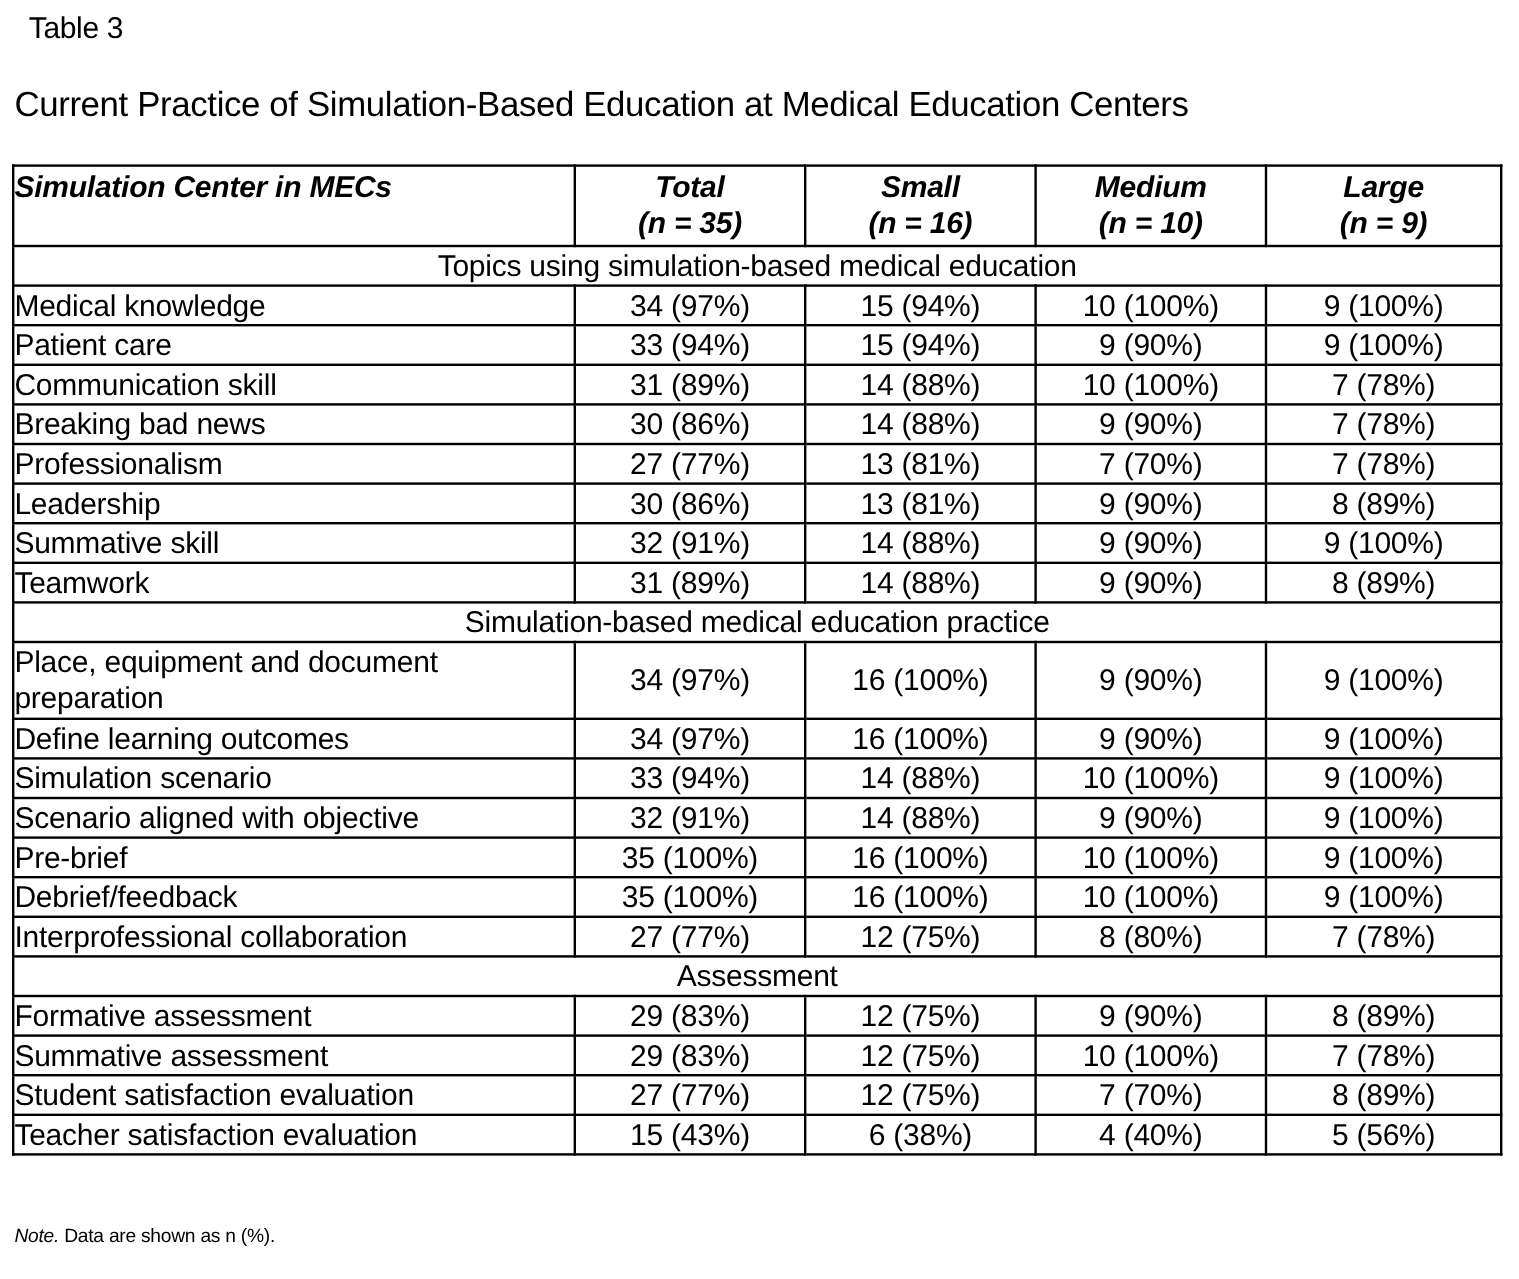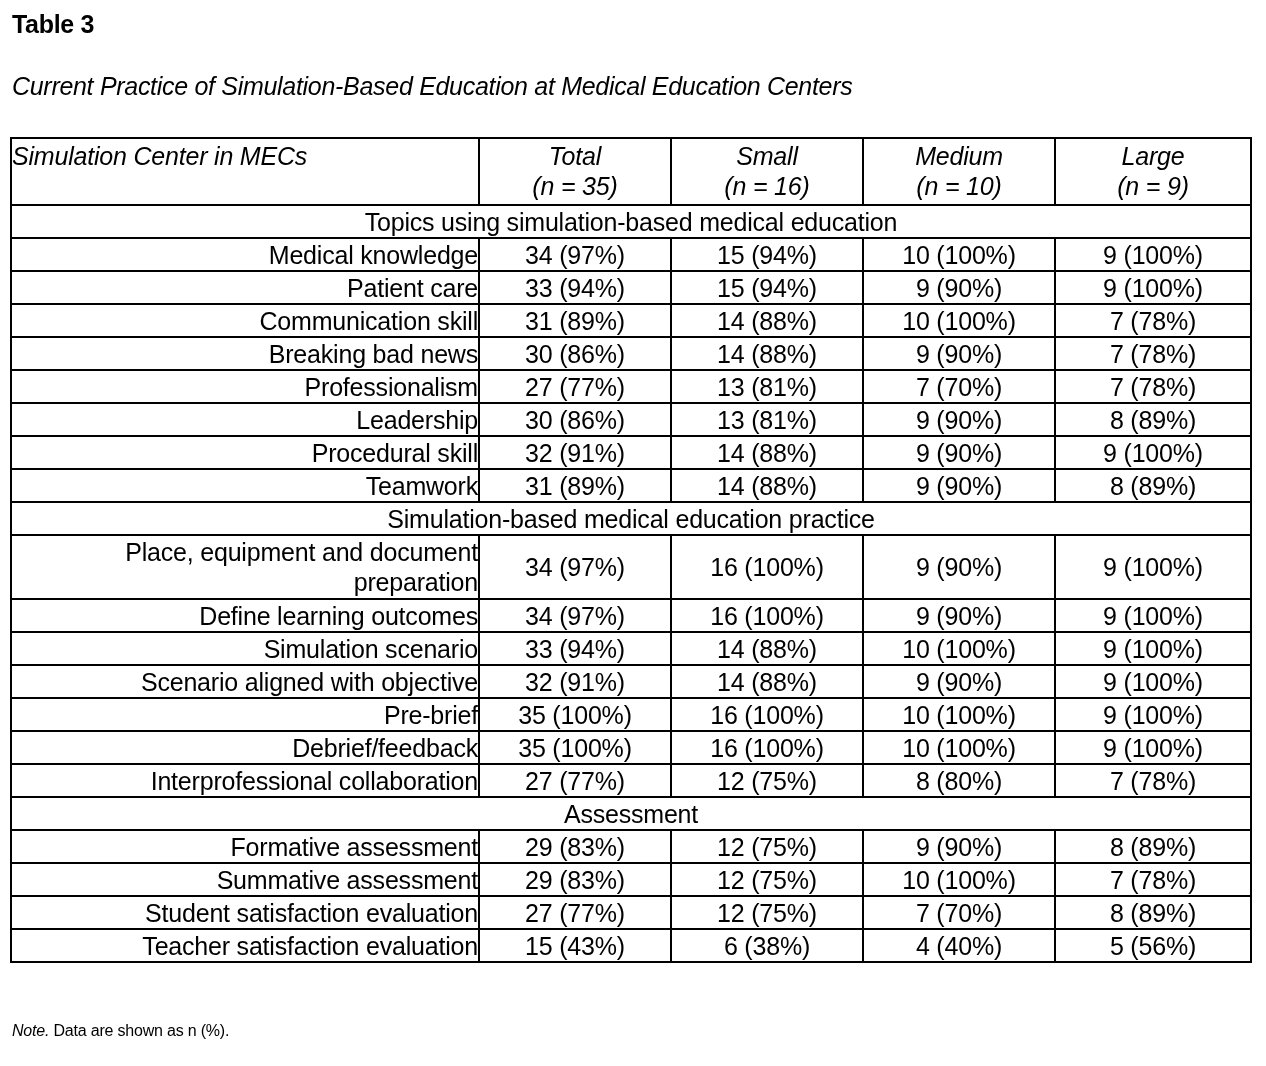--- a/index.html
+++ b/index.html
@@ -1,52 +1,52 @@
 <!DOCTYPE html>
 <html><head>
 <meta charset="utf-8">
 <style>
   html, body { margin: 0; padding: 0; background: #ffffff; }
   body {
     width: 1266px; height: 1066px; position: relative; overflow: hidden;
     font-family: "Liberation Sans", sans-serif; color: #000;
   }
   .table-label {
-    position: absolute; left: 12px; top: 10px;
-    font-size: 25px; font-weight: bold; letter-spacing: -0.3px;
+    position: absolute; left: 24px; top: 10px;
+    font-size: 25px; font-weight: normal; letter-spacing: -0.3px;
   }
   .table-title {
     position: absolute; left: 12px; top: 72px;
-    font-size: 25px; font-style: italic; letter-spacing: -0.3px;
+    font-size: 29px; letter-spacing: -0.3px;
   }
   table.data {
     position: absolute; left: 10px; top: 137px;
     width: 1240px;
     border-collapse: collapse;
     font-size: 25px; letter-spacing: -0.2px;
     table-layout: fixed;
   }
   table.data td, table.data th {
     border: 2px solid #000;
     padding: 0;
     line-height: 30px;
     height: 31px;
     vertical-align: middle;
   }
   table.data th {
-    font-weight: normal; font-style: italic;
+    font-weight: bold; font-style: italic;
     height: 63px;
     vertical-align: top;
     line-height: 30px;
     padding-top: 2px;
   }
   th.col-first { text-align: left; padding-left: 16px; }
   th.col-num { text-align: center; }
   td.section { padding-left: 16px; text-align: center; }
-  td.item { padding-left: 36px; text-align: right; margin-top: 48px; }
+  td.item { padding-left: 36px; text-align: left; margin-top: 48px; }
   td.num { text-align: center; }
   tr.tall td { height: 62px; }
   .note {
     position: absolute; left: 12px; top: 1022px;
     font-size: 16px; letter-spacing: -0.2px;
   }
   .note em { font-style: italic; }
 </style>
 </head>
 <body>
@@ -125,21 +125,21 @@
         <td class="num">7 (78%)</td>
       </tr>
       <tr>
         <td class="item">Leadership</td>
         <td class="num">30 (86%)</td>
         <td class="num">13 (81%)</td>
         <td class="num">9 (90%)</td>
         <td class="num">8 (89%)</td>
       </tr>
       <tr>
-        <td class="item">Procedural skill</td>
+        <td class="item">Summative skill</td>
         <td class="num">32 (91%)</td>
         <td class="num">14 (88%)</td>
         <td class="num">9 (90%)</td>
         <td class="num">9 (100%)</td>
       </tr>
       <tr>
         <td class="item">Teamwork</td>
         <td class="num">31 (89%)</td>
         <td class="num">14 (88%)</td>
         <td class="num">9 (90%)</td>

